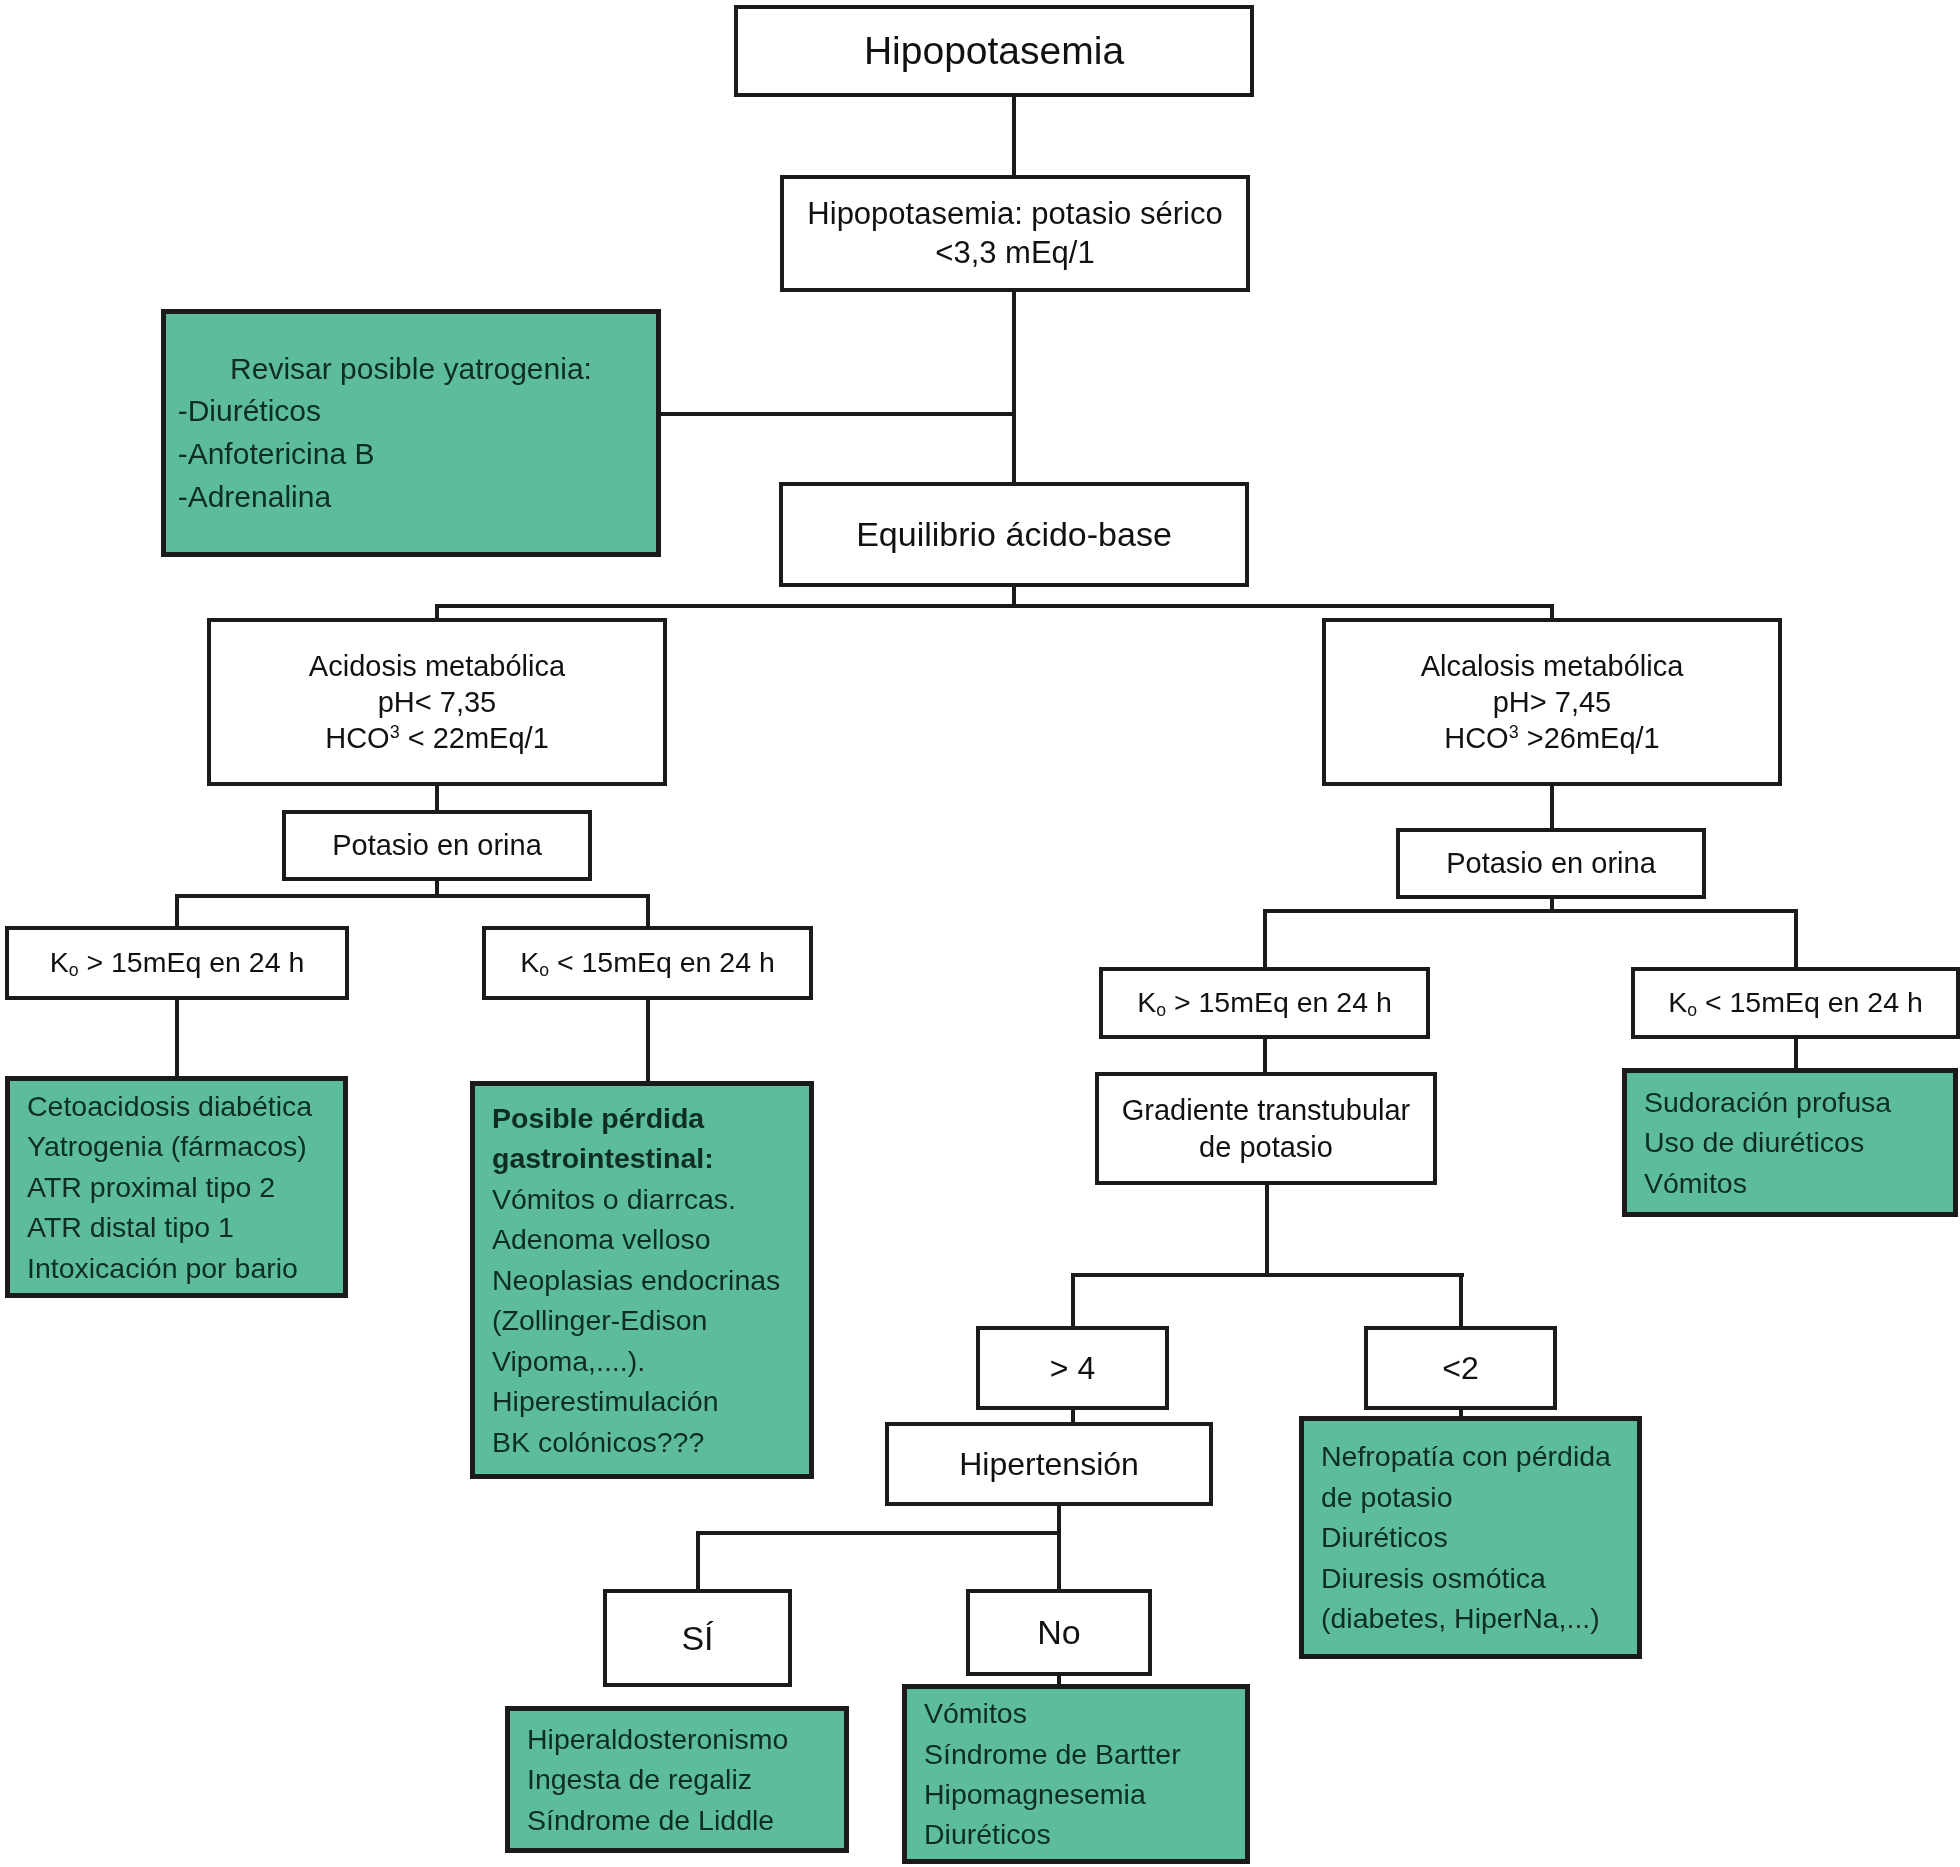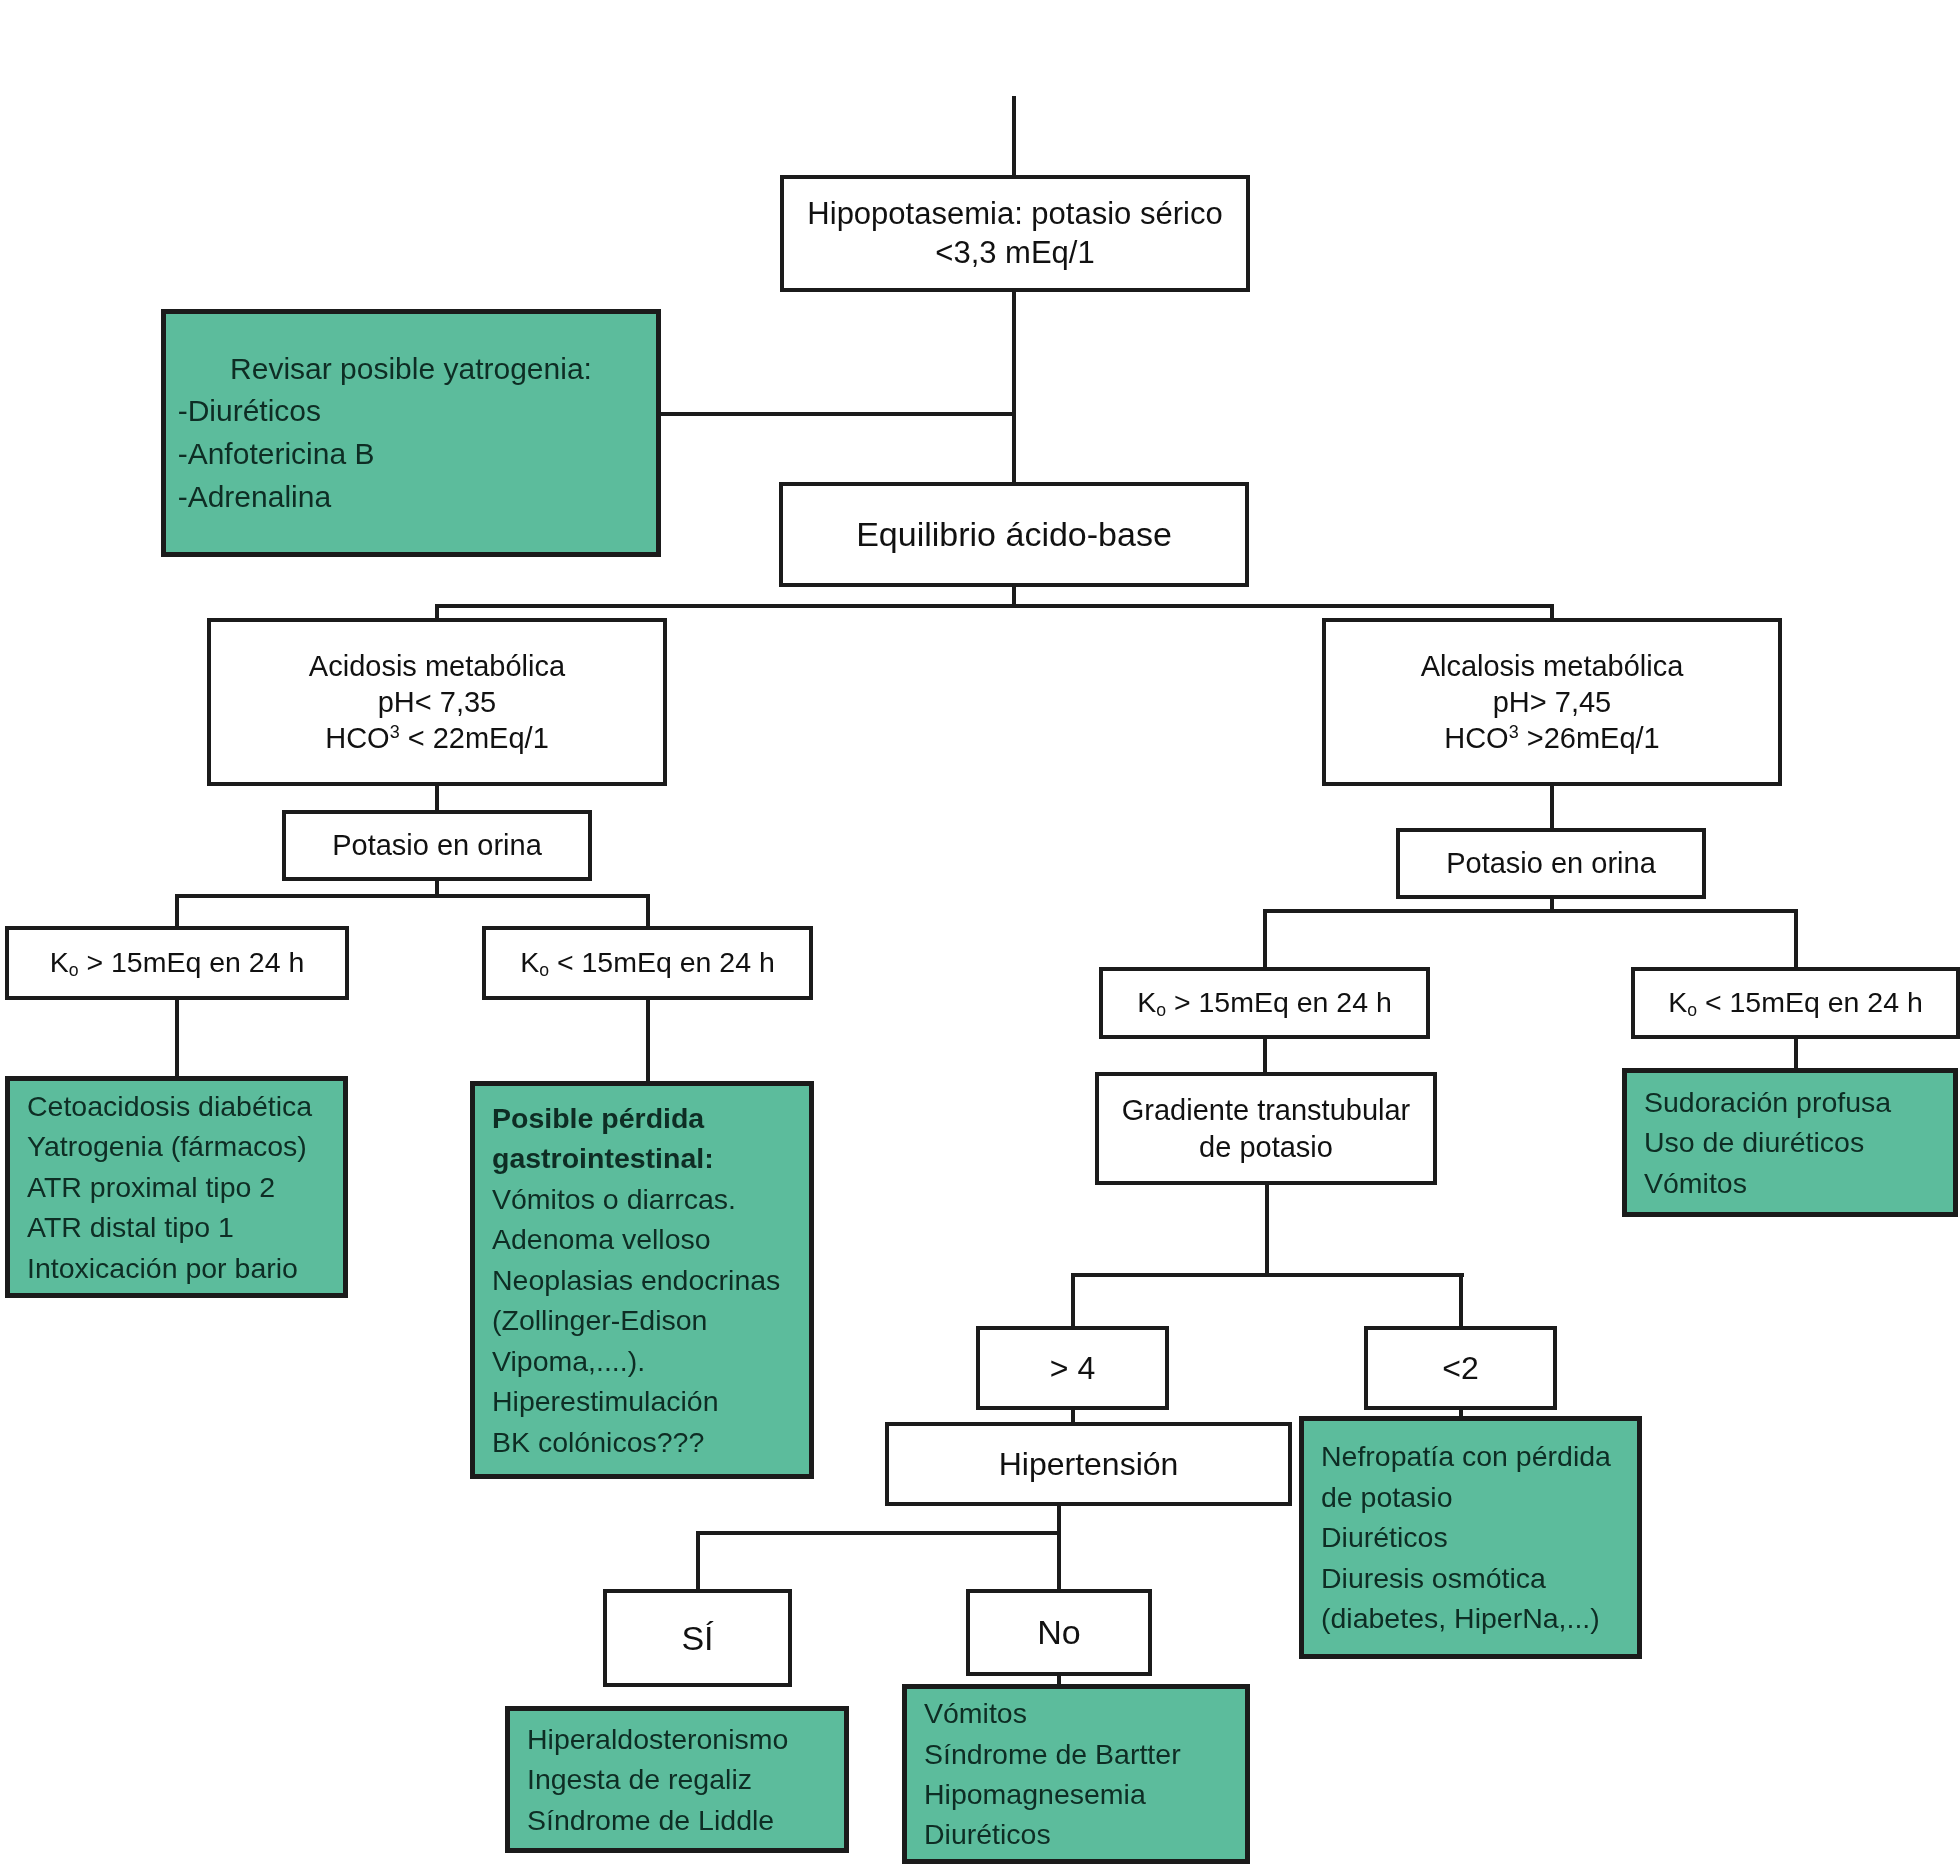--- a/index.html
+++ b/index.html
@@ -82,20 +82,23 @@
   <div class="vline" style="left:1459px;top:1273px;width:4.2px;height:55px;"></div>
   <div class="vline" style="left:1071px;top:1408px;width:4.2px;height:17px;"></div>
   <div class="vline" style="left:1459px;top:1408px;width:4.2px;height:11.7px;"></div>
   <div class="vline" style="left:1057px;top:1504px;width:4.2px;height:30px;"></div>
   <div class="hline" style="left:696px;top:1531px;width:365px;height:4.2px;"></div>
   <div class="vline" style="left:696px;top:1531px;width:4.2px;height:59px;"></div>
   <div class="vline" style="left:1057px;top:1531px;width:4.2px;height:59px;"></div>
   <div class="vline" style="left:696px;top:1675px;width:4.2px;height:11.7px;"></div>
   <div class="vline" style="left:1057px;top:1675px;width:4.2px;height:11.7px;"></div>
 
+  <div class="box" style="left:734px;top:5px;width:520px;height:92px;font-size:39px;">
+    <div>Hipopotasemia</div>
+  </div>
 
   <div class="box" style="left:780px;top:175px;width:470px;height:117px;font-size:31px;">
     <div>Hipopotasemia: potasio sérico</div>
     <div>&lt;3,3 mEq/1</div>
   </div>
 
   <div class="box" style="left:779px;top:482px;width:470px;height:105px;font-size:34px;">
     <div>Equilibrio ácido-base</div>
   </div>
 
@@ -141,21 +144,21 @@
   </div>
 
   <div class="box" style="left:976px;top:1326px;width:193px;height:84px;font-size:32px;">
     <div>&gt; 4</div>
   </div>
 
   <div class="box" style="left:1364px;top:1326px;width:193px;height:84px;font-size:32px;">
     <div>&lt;2</div>
   </div>
 
-  <div class="box" style="left:885px;top:1422px;width:407px;height:84px;font-size:32px;">
+  <div class="box" style="left:885px;top:1422px;width:328px;height:84px;font-size:32px;">
     <div>Hipertensión</div>
   </div>
 
   <div class="box" style="left:603px;top:1589px;width:189px;height:98px;font-size:34px;">
     <div>SÍ</div>
   </div>
 
   <div class="box" style="left:966px;top:1589px;width:186px;height:87px;font-size:34px;">
     <div>No</div>
   </div>

